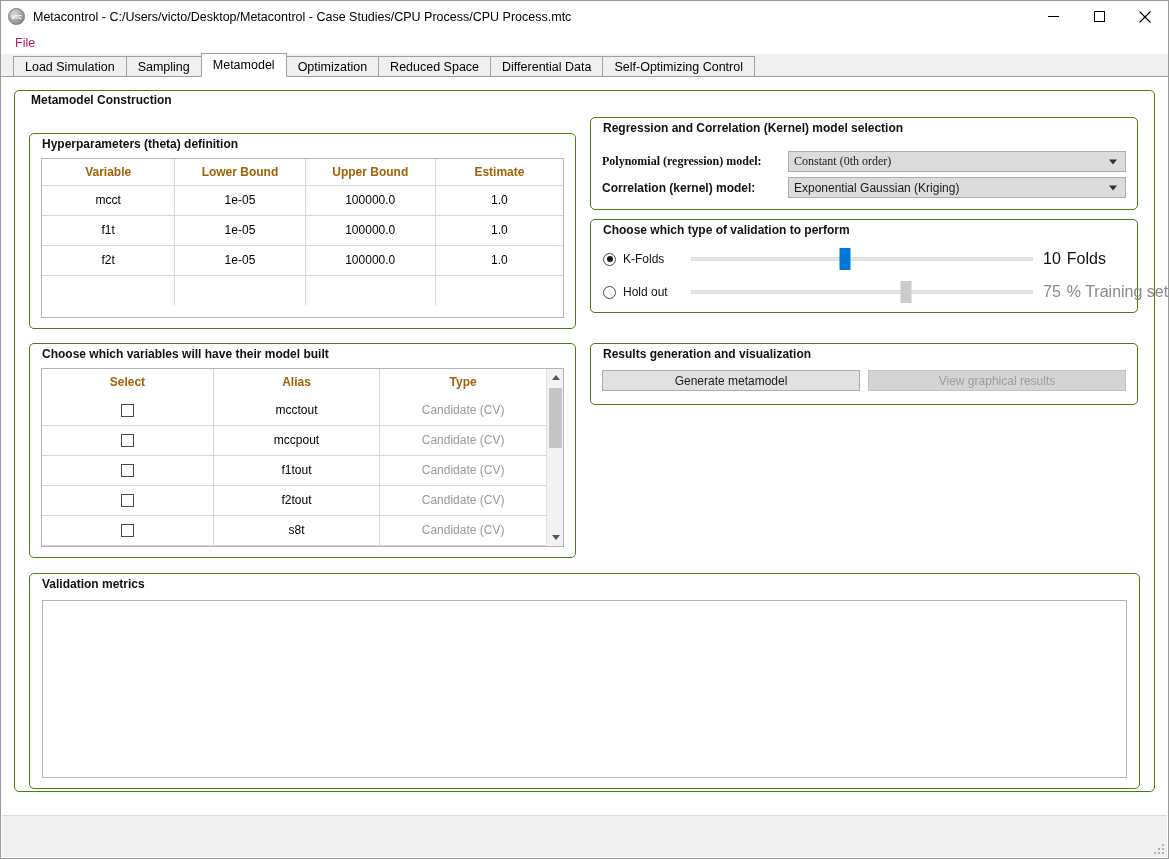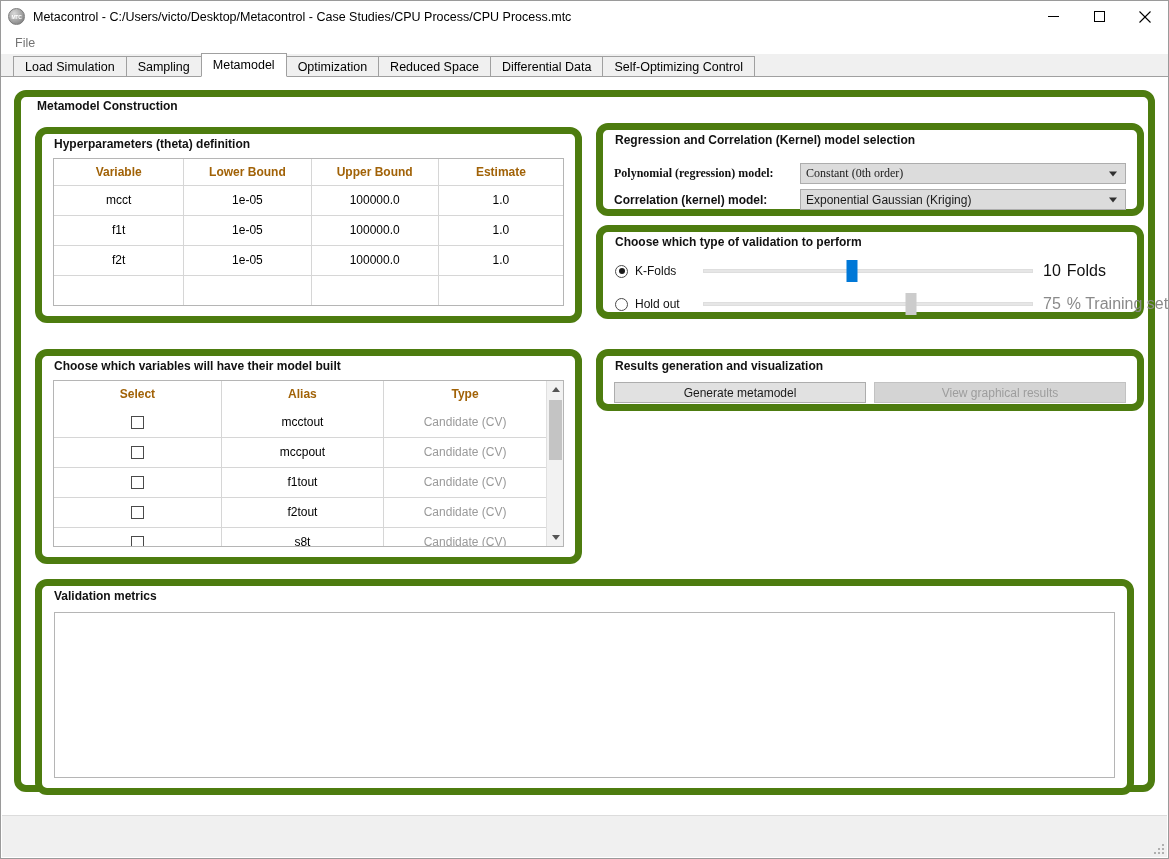--- a/index.html
+++ b/index.html
@@ -54,21 +54,21 @@
   .win-btn svg { display: block; }
 
   
   .menubar {
     height: 22px; min-height: 22px;
     background: #ffffff;
     display: flex; align-items: center;
     padding-left: 8px;
   }
   .menu-item {
-    font-size: 12.5px; padding: 2px 6px; color: #737373;
+    font-size: 12.5px; padding: 2px 6px; color: #be185d;
   }
 
   
   .tabstrip {
     height: 23px; min-height: 23px;
     background: #f0f0f0;
     display: flex; align-items: flex-end;
     padding-left: 12px;
     position: relative;
     border-bottom: 1px solid #a0a0a0;
@@ -103,22 +103,22 @@
     overflow: hidden;
   }
   .content-area {
     position: absolute;
     left: 9px; top: 6px; right: 9px; bottom: 62px;
   }
 
   
   .grp {
     position: absolute;
-    border: 7px solid #4d7c0f;
-    border-radius: 12px;
+    border: 1px solid #4d7c0f;
+    border-radius: 5px;
     background: #ffffff;
   }
   .grp > .grp-title {
     position: absolute;
     top: 3px; left: 10px;
     font-size: 12px; font-weight: bold;
     color: #111;
     background: #ffffff;
     padding: 0 2px;
     white-space: nowrap;
@@ -345,21 +345,21 @@
     <div class="tab">Differential Data</div>
     <div class="tab">Self-Optimizing Control</div>
   </div>
 
   <div class="page">
     <div class="content-area">
 
       <div class="grp outer" style="left:4px; top:7px; right:4px; bottom:4px;">
         <div class="grp-title">Metamodel Construction</div>
 
-        <div class="grp" style="left:14px; top:30px; width:547px; height:196px;">
+        <div class="grp" style="left:14px; top:42px; width:547px; height:196px;">
           <div class="grp-title">Hyperparameters (theta) definition</div>
 
           <div class="tablewrap" style="left:11px; top:24px; right:11px; bottom:10px;">
             <table class="tbl">
               <thead>
                 <tr>
                   <th style="width:25.5%">Variable</th>
                   <th style="width:25%">Lower Bound</th>
                   <th style="width:25%">Upper Bound</th>
                   <th style="width:24.5%">Estimate</th>

